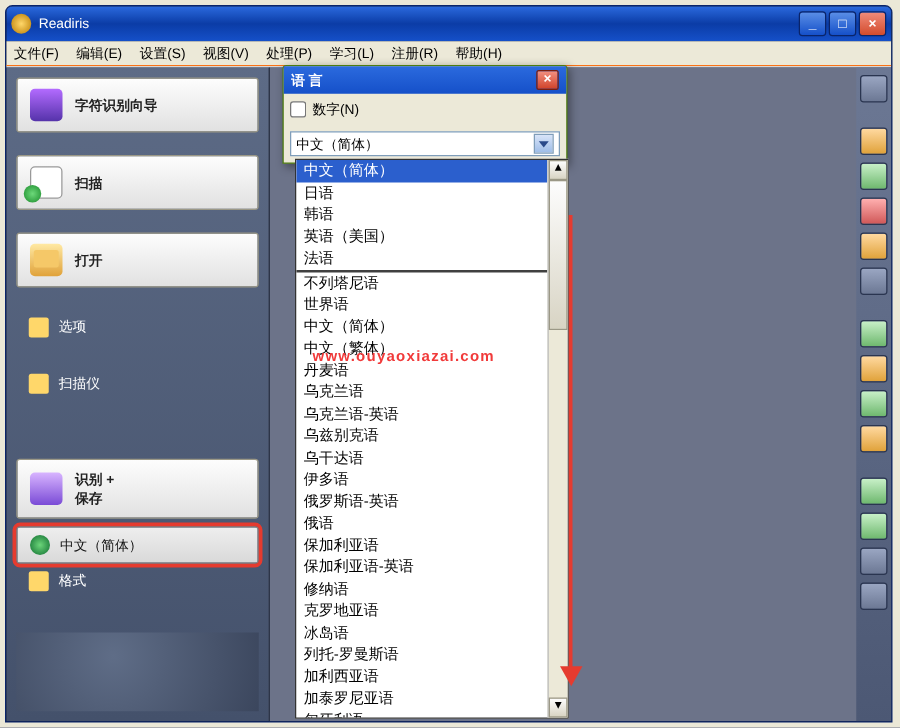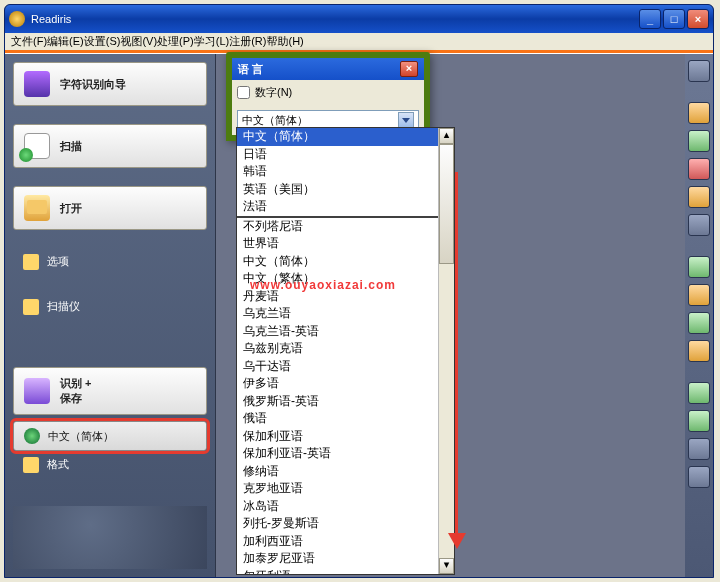--- a/index.html
+++ b/index.html
@@ -3,21 +3,21 @@
 <meta charset="utf-8">
 <style>
 *{margin:0;padding:0;box-sizing:border-box;font-family:"Microsoft YaHei",Tahoma,Arial,sans-serif;font-size:11px}
 body{background:#ebe8d7;width:720px;height:582px;overflow:hidden;position:relative}
 .win{position:absolute;left:4px;top:4px;width:710px;height:574px;border:1px solid #0a246a;background:#0f172a;border-radius:6px 6px 0 0;overflow:hidden}
 .titlebar{height:28px;background:linear-gradient(#2b6ade,#0b3ca6 50%,#1550c9);display:flex;align-items:center;padding:0 4px;color:#fff;font-size:12px}
 .titlebar .ico{width:16px;height:16px;margin-right:6px;background:radial-gradient(circle,#ffd76a,#b87a00);border-radius:50%}
 .titlebar .sp{flex:1}
 .titlebar button{width:22px;height:20px;margin-left:2px;border:1px solid #0a246a;border-radius:3px;background:linear-gradient(#5a8ee6,#1550c9);color:#fff;font-weight:bold;line-height:14px;cursor:pointer}
 .titlebar .closeb{background:linear-gradient(#f08b7a,#d34c2d)}
-.menubar{height:20px;background:#ece9d8;display:flex;align-items:center;padding:0 6px;font-size:11px;color:#000;border-bottom:3px solid #f97316}
+.menubar{height:20px;background:#ece9d8;display:flex;align-items:center;padding:0 6px;gap:14px;font-size:11px;color:#000;border-bottom:1px solid #f97316}
 .content{display:flex;height:calc(100% - 48px);border-top:1px solid #fff}
 .side{width:210px;background:linear-gradient(#5d6b86,#44516b);padding:8px;display:flex;flex-direction:column;gap:18px}
 .bigbtn{display:flex;align-items:center;gap:10px;background:linear-gradient(#fdfdfd,#e1e1e1);border:1px solid #9b9886;border-radius:3px;padding:8px 10px;font-weight:bold;color:#222;font-size:13px;cursor:pointer}
 .bigbtn .bi{width:26px;height:26px;border-radius:4px}
 .bi.wiz{background:linear-gradient(#b36bff,#5533aa)}
 .bi.scn{position:relative;background:#fff;border:1px solid #999}
 .bi.scn:after{content:"";position:absolute;left:-6px;bottom:-4px;width:14px;height:14px;background:radial-gradient(circle,#6cd97a,#1a8a2a);border-radius:50%}
 .bi.opn{background:linear-gradient(#ffe9a3,#e0a23a);position:relative}
 .bi.opn:before{content:"";position:absolute;left:3px;top:5px;width:20px;height:14px;background:#f5c868;border-radius:2px}
 .smallbtn{display:flex;align-items:center;gap:8px;padding:6px 8px 6px 34px;color:#fff;font-size:12px;cursor:pointer}
@@ -28,21 +28,21 @@
 .langbtn .gl{width:16px;height:16px;background:radial-gradient(circle,#6cd57a,#0d6b2e);border-radius:50%}
 .eagle{flex:1;margin-top:10px;background:radial-gradient(circle at 40% 30%,#5f6d87,#3b465d)}
 .main{flex:1;background:#6c7389;border-left:1px solid #2d3548;position:relative}
 .rtool{position:absolute;right:0;top:0;width:28px;height:100%;background:linear-gradient(#6c7894,#4c5874);display:flex;flex-direction:column;gap:6px;padding:6px 3px;align-items:center}
 .rtool .rb{width:22px;height:22px;border:1px solid #2a3550;background:linear-gradient(#9aa6c2,#6c7894);border-radius:3px;cursor:pointer}
 .rtool .rb.g{background:linear-gradient(#c8f0c8,#6eb86e)}
 .rtool .rb.o{background:linear-gradient(#ffd9a0,#e0a23a)}
 .rtool .rb.r{background:linear-gradient(#ffb0b0,#d05858)}
 .rtool .sep{height:8px}
 
-.dlg{position:absolute;left:226px;top:52px;width:204px;background:#ece9d8;border:6px solid #4d7c0f;border-radius:3px 3px 0 0;box-shadow:2px 2px 8px rgba(0,0,0,.4);z-index:5}
+.dlg{position:absolute;left:226px;top:52px;width:228px;background:#ece9d8;border:1px solid #4d7c0f;border-radius:3px 3px 0 0;box-shadow:2px 2px 8px rgba(0,0,0,.4);z-index:5}
 .dlg .dtitle{height:22px;background:linear-gradient(#2b6ade,#1550c9);display:flex;align-items:center;padding:0 6px;color:#fff;font-size:12px;font-weight:bold}
 .dlg .dtitle .sp{flex:1}
 .dlg .dtitle .xb{width:18px;height:16px;background:linear-gradient(#f29080,#d0432a);border:1px solid #7a1f0f;color:#fff;font-weight:bold;border-radius:2px;text-align:center;line-height:13px;cursor:pointer}
 .dlg .dbody{padding:5px}
 .dlg label{display:flex;align-items:center;gap:5px;font-size:11px}
 .dlg .sel{margin-top:10px;width:100%;height:20px;border:1px solid #7f9db9;background:#fff;display:flex;align-items:center;padding:0 4px;justify-content:space-between}
 .dlg .sel .arr{width:16px;height:16px;border:1px solid #7f9db9;background:linear-gradient(#d8e4f8,#9ebde8);display:flex;align-items:center;justify-content:center}
 .dlg .sel .arr:after{content:"";border:4px solid transparent;border-top:5px solid #2a4a8a;margin-top:4px}
 
 .ddlist{position:absolute;left:236px;top:127px;width:219px;height:448px;background:#fff;border:1px solid #333;z-index:6;display:flex}

